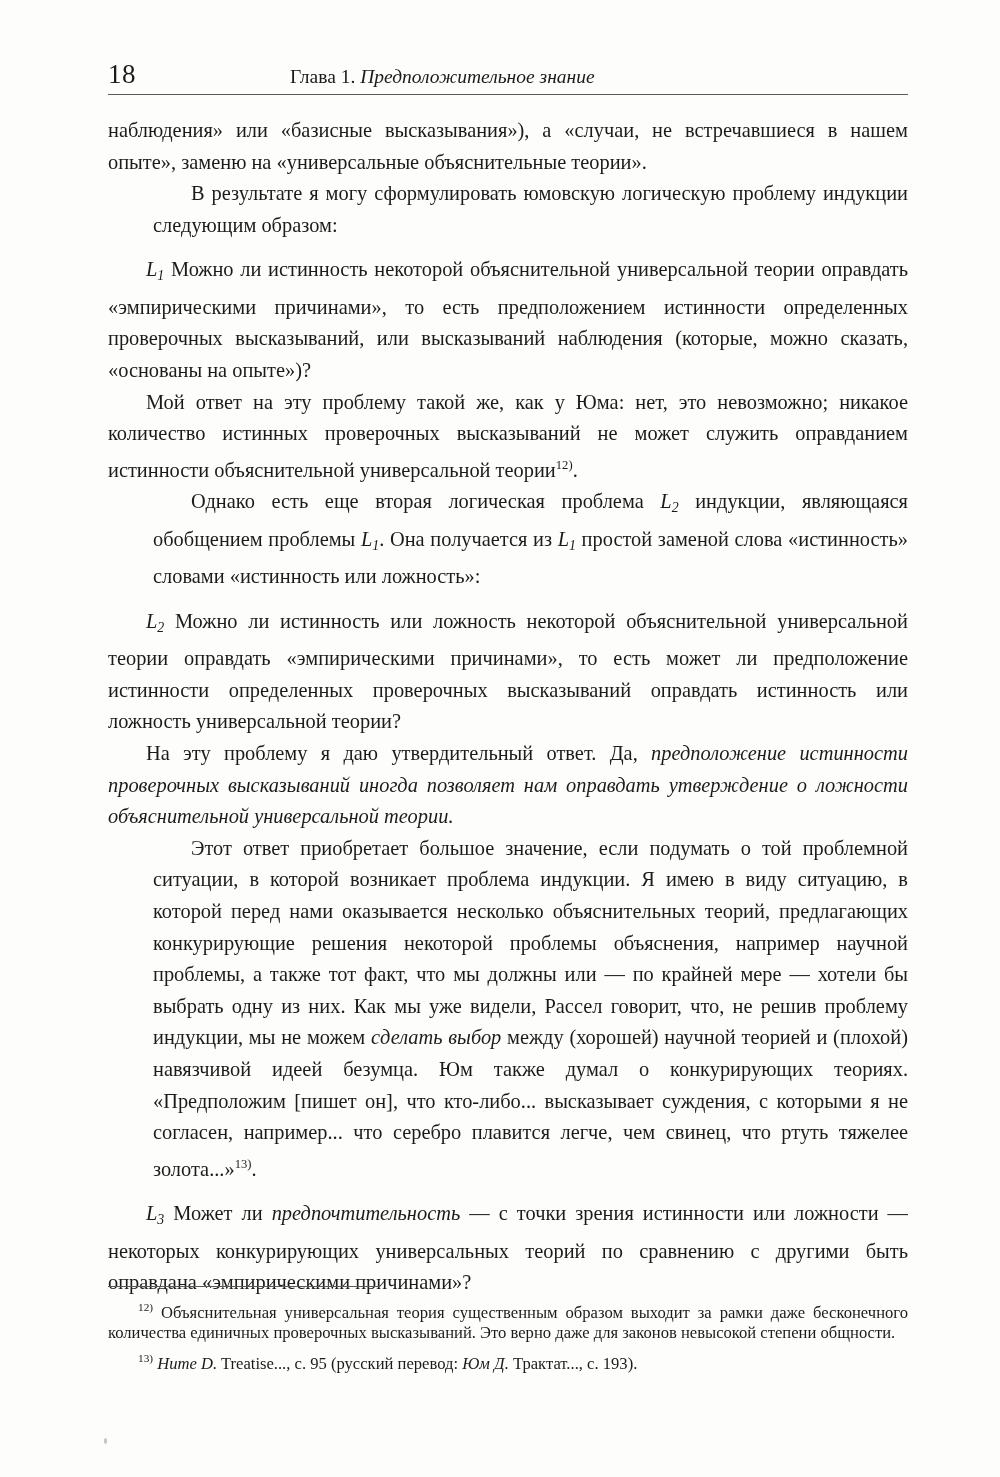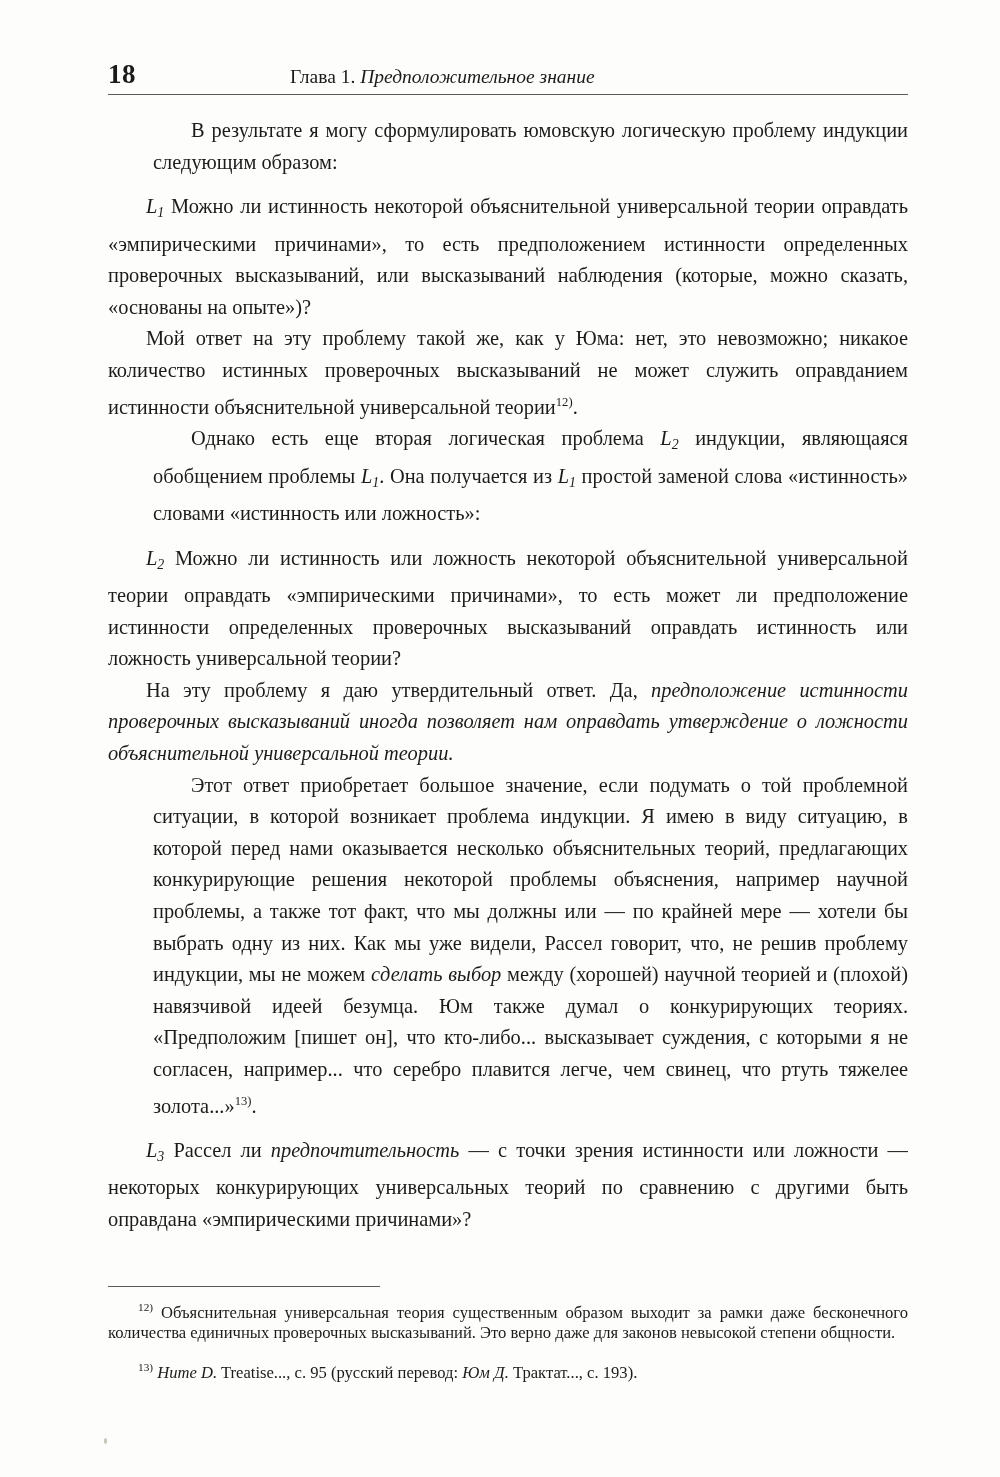--- a/index.html
+++ b/index.html
@@ -33,21 +33,20 @@
     display: flex;
     align-items: baseline;
     height: 40px;
     position: relative;
   }
   .folio {
     font-size: 27px;
     letter-spacing: 0.5px;
     color: #1b1b1b;
     width: 64px;
-    font-weight: bold;
   }
   .runhead-title {
     font-size: 19.5px;
     color: #1b1b1b;
     flex: 1;
     text-align: left;
     padding-left: 118px;
     white-space: nowrap;
     margin-top: 18px;
   }
@@ -114,21 +113,21 @@
   .fn-rule {
     border-bottom: 1.2px solid #5a5a5a;
     width: 272px;
     margin-bottom: 10px;
   }
   .footnotes p {
     text-indent: 30px;
     margin: 0;
   }
   .footnotes p + p {
-    margin-top: 14px;
+    margin-top: 5px;
     font-family: Liberation Serif, serif;
   }
   .footnotes sup {
     font-size: 0.68em;
     vertical-align: 0.6em;
   }
   .page-speck {
     position: absolute;
     left: 104px;
     top: 1438px;
@@ -146,37 +145,38 @@
   <div class="content">
 
     <div class="runhead">
       <div class="folio">18</div>
       <div class="runhead-title"><span>Глава 1.</span> <span class="ital">Предположительное знание</span></div>
     </div>
     <div class="rule"></div>
 
     <div class="body">
 
+      <p>наблюдения» или «базисные высказывания»), а «случаи, не встречавшиеся в нашем опыте», заменю на «универсальные объяснительные теории».</p>
 
       <p class="indent">В результате я могу сформулировать юмовскую логическую проблему индукции следующим образом:</p>
 
       <p class="block"><span class="lbl"><span>L</span><sub>1</sub></span> <span>Можно ли истинность некоторой объяснительной универсальной теории оправдать «эмпирическими причинами», то есть предположением истинности определенных проверочных высказываний, или высказываний наблюдения (которые, можно сказать, «основаны на опыте»)?</span></p>
 
       <p class="after-block"><span>Мой ответ на эту проблему такой же, как у Юма: нет, это невозможно; никакое количество истинных проверочных высказываний не может служить оправданием истинности объяснительной универсальной теории</span><sup class="fn">12)</sup><span>.</span></p>
 
       <p class="indent tight"><span>Однако есть еще вторая логическая проблема </span><span class="lbl"><span>L</span><sub>2</sub></span><span> индукции, являющаяся обобщением проблемы </span><span class="lbl"><span>L</span><sub>1</sub></span><span>. Она получается из </span><span class="lbl"><span>L</span><sub>1</sub></span><span> простой заменой слова «истинность» словами «истинность или ложность»:</span></p>
 
       <p class="block"><span class="lbl"><span>L</span><sub>2</sub></span> <span>Можно ли истинность или ложность некоторой объяснительной универсальной теории оправдать «эмпирическими причинами», то есть может ли предположение истинности определенных проверочных высказываний оправдать истинность или ложность универсальной теории?</span></p>
 
       <p class="after-block"><span>На эту проблему я даю утвердительный ответ. Да, </span><span class="ital">предположение истинности проверочных высказываний иногда позволяет нам оправдать утверждение о ложности объяснительной универсальной теории.</span></p>
 
       <p class="indent tight"><span>Этот ответ приобретает большое значение, если подумать о той проблемной ситуации, в которой возникает проблема индукции. Я имею в виду ситуацию, в которой перед нами оказывается несколько объяснительных теорий, предлагающих конкурирующие решения некоторой проблемы объяснения, например научной проблемы, а также тот факт, что мы должны или — по крайней мере — хотели бы выбрать одну из них. Как мы уже видели, Рассел говорит, что, не решив проблему индукции, мы не можем </span><span class="ital">сделать выбор</span><span> между (хорошей) научной теорией и (плохой) навязчивой идеей безумца. Юм также думал о конкурирующих теориях. «Предположим [пишет он], что кто-либо... высказывает суждения, с которыми я не согласен, например... что серебро плавится легче, чем свинец, что ртуть тяжелее золота...»</span><sup class="fn">13)</sup><span>.</span></p>
 
 
-      <p class="block"><span class="lbl"><span>L</span><sub>3</sub></span> <span>Рассел ли </span><span class="ital">предпочтительность</span><span> — с точки зрения истинности или ложности — некоторых конкурирующих универсальных теорий по сравнению с другими быть оправдана «эмпирическими причинами»?</span></p>
+      <p class="block"><span class="lbl"><span>L</span><sub>3</sub></span> <span>Может ли </span><span class="ital">предпочтительность</span><span> — с точки зрения истинности или ложности — некоторых конкурирующих универсальных теорий по сравнению с другими быть оправдана «эмпирическими причинами»?</span></p>
 
     </div>
   </div>
 
   <div class="footnotes">
     <div class="fn-rule"></div>
     <p><sup>12)</sup> <span>Объяснительная универсальная теория существенным образом выходит за рамки даже бесконечного количества единичных проверочных высказываний. Это верно даже для законов невысокой степени общности.</span></p>
     <p><sup>13)</sup> <span class="ital">Hume D.</span><span> Treatise..., с. 95 (русский перевод: </span><span class="ital">Юм Д.</span><span> Трактат..., с. 193).</span></p>
   </div>
 

